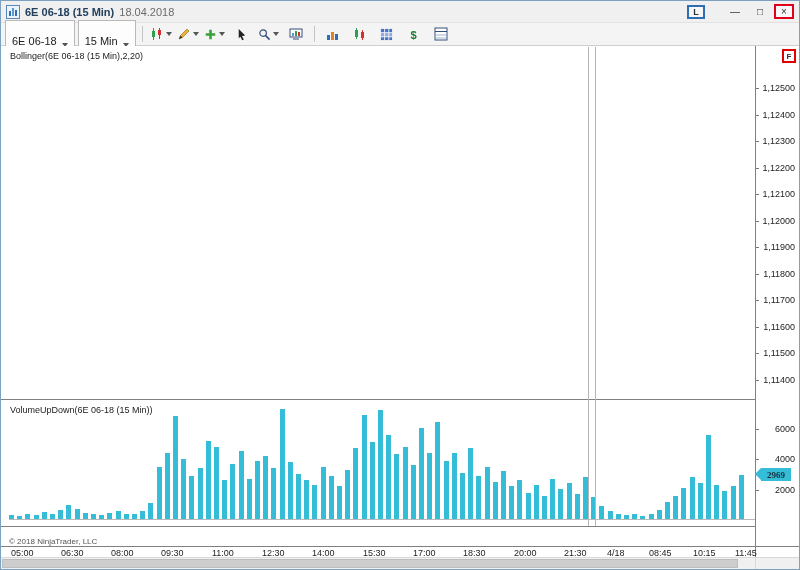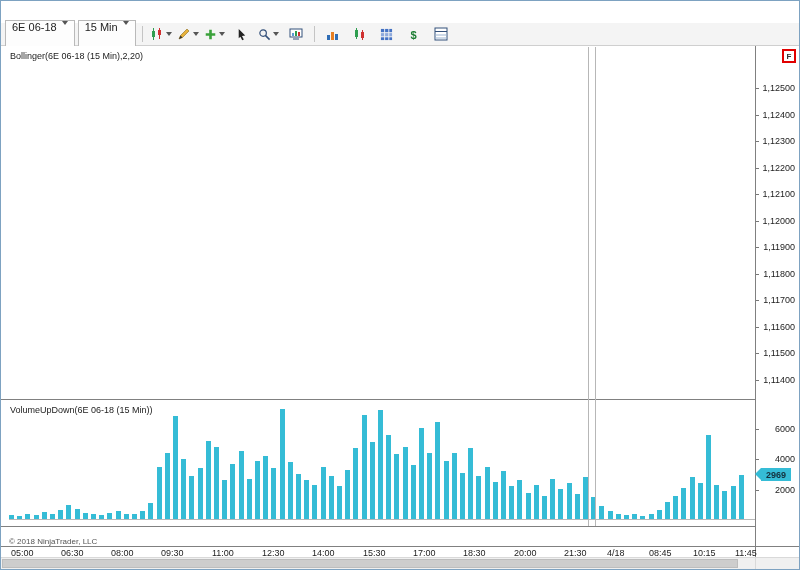--- a/index.html
+++ b/index.html
@@ -31,21 +31,21 @@
     font-weight: bold; margin-right: 16px; background: #f7f7f7;
   }
   .ctl.close { border: 2px solid #e1001c; width: 20px; height: 15px; background: #f7f7f7; }
   
   .toolbar {
     position: absolute; top: 22px; left: 0; right: 0; height: 23px;
     background: #f4f4f4; border-bottom: 1px solid #cfcfcf;
     display: flex; align-items: center; padding: 0 4px; gap: 3px;
   }
   .tb-dd {
-    height: 28px; display: flex; align-items: flex-start; gap: 5px;
+    height: 28px; display: flex; align-items: flex-end; gap: 5px;
     background: #fdfdfd; border: 1px solid #b9b9b9; font-size: 11px; color: #222;
     padding: 0 6px; font-family: inherit;
   }
   .caret {
     width: 0; height: 0; border-left: 3px solid transparent;
     border-right: 3px solid transparent; border-top: 4px solid #555;
   }
   .tb-sep { width: 1px; height: 16px; background: #c4c4c4; margin: 0 3px; }
   .tb-icon {
     width: 24px; height: 18px; display: flex; align-items: center; justify-content: center;
@@ -75,21 +75,21 @@
   .tick { position: absolute; left: 0; width: 3px; height: 1px; background: #777; }
   .f-btn {
     position: absolute; top: 3px; right: 3px; width: 14px; height: 14px;
     border: 2px solid #e10000; background: #fff; color: #333;
     font-size: 8px; font-weight: bold; display: flex; align-items: center; justify-content: center;
     padding: 0; font-family: inherit;
   }
   .value-badge {
     position: absolute; right: 8px; top: 422px; height: 13px; min-width: 30px;
     display: flex; align-items: center; justify-content: center;
-    font-size: 9px; font-weight: bold; color: #13303d; z-index: 5; padding: 0 2px;
+    font-size: 9px; font-weight: bold; color: #13303d; z-index: 5; padding: 0 2px; font-family: Liberation Serif, serif;
   }
   .value-badge::before {
     content: ""; position: absolute; left: -6px; top: 0;
     border-top: 6.5px solid transparent; border-bottom: 6.5px solid transparent;
     border-right: 6px solid var(--badge-color, #35bcd6);
   }
   .time-axis-line { position: absolute; top: 500px; left: 0; right: 0; height: 1px; background: #808080; }
   .time-axis { position: absolute; top: 501px; left: 0; right: 0; height: 10px; }
   .t-label { position: absolute; top: 1px; font-size: 9px; color: #222; white-space: nowrap; }
   
@@ -98,20 +98,38 @@
     background: #f0f0f0; border-top: 1px solid #d9d9d9;
   }
   .thumb { position: absolute; left: 1px; top: 1px; height: 9px; width: 736px; background: #cdcdcd; border: 1px solid #bdbdbd; }
   .sb-corner { position: absolute; right: 0; top: 0; width: 44px; height: 11px; background: #f0f0f0; border-left: 1px solid #d9d9d9; }
 </style>
 </head>
 <body>
 
 <div class="window">
 
+  <div class="titlebar">
+    <span class="app-icon">
+      <svg width="14" height="14" viewBox="0 0 14 14">
+          <rect x="0.5" y="0.5" width="13" height="13" fill="#eaf2fa" stroke="#5b87b7"></rect>
+          <rect x="3" y="6" width="2" height="5" fill="#2f6db5"></rect>
+          <rect x="6" y="3" width="2" height="8" fill="#5b9bd5"></rect>
+          <rect x="9" y="5" width="2" height="6" fill="#2f6db5"></rect>
+        </svg>
+    </span>
+    <span class="t-title">6E 06-18 (15 Min)</span>
+    <span class="t-date">18.04.2018</span>
+    <div class="winctls">
+      <button class="ctl link">L</button>
+      <button class="ctl">—</button>
+      <button class="ctl">□</button>
+      <button class="ctl close">×</button>
+    </div>
+  </div>
 
   <div class="toolbar">
     <button class="tb-dd">
       <span>6E 06-18</span>
         <span class="caret"></span>
     </button>
     <button class="tb-dd">
       <span>15 Min</span>
         <span class="caret"></span>
     </button>

